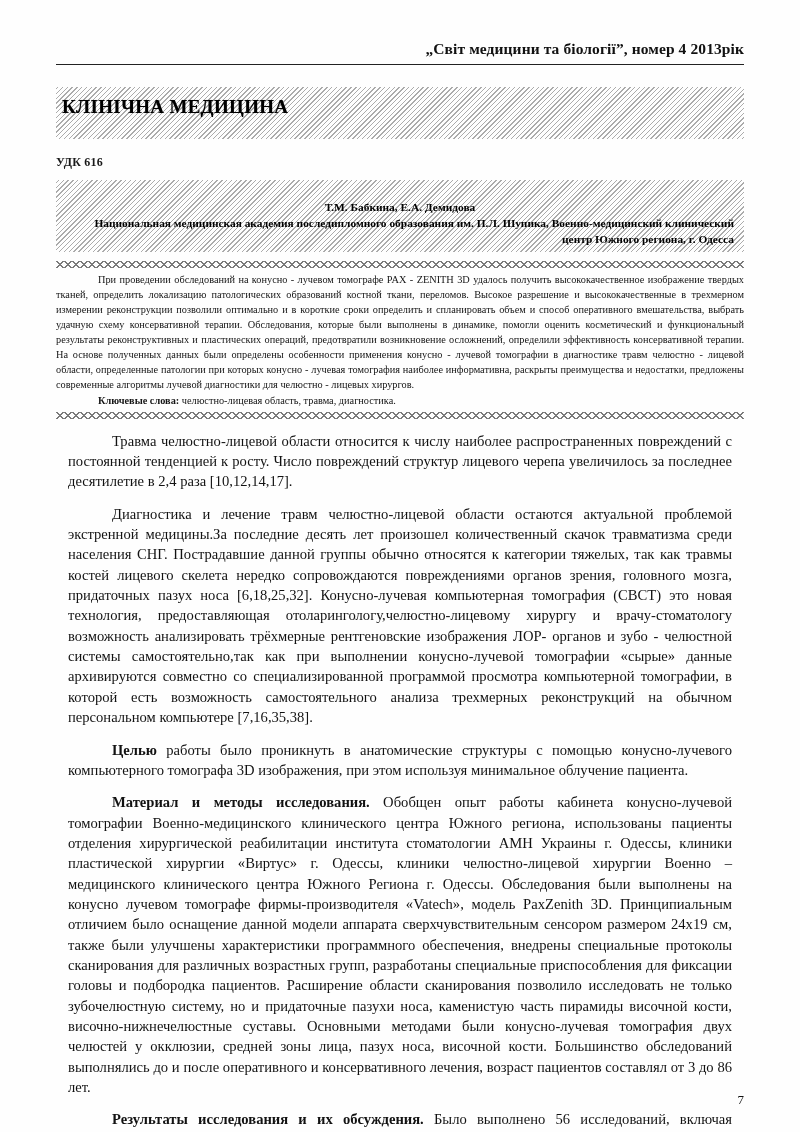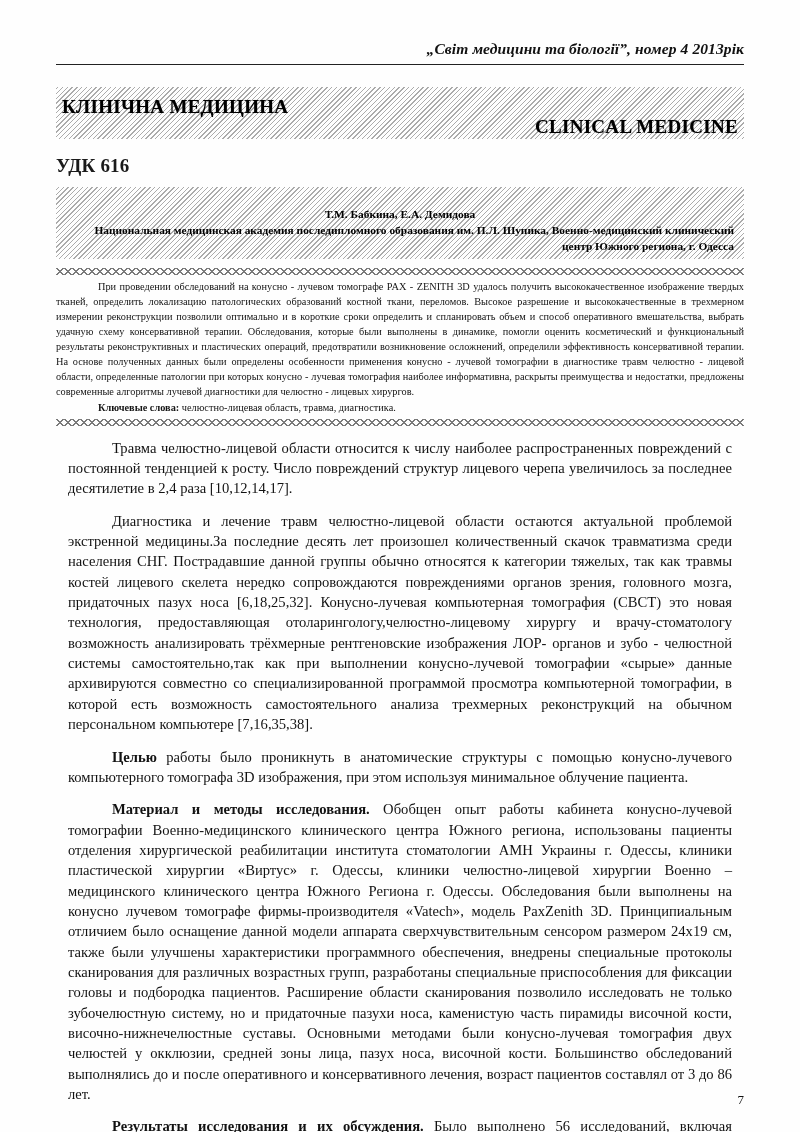--- a/index.html
+++ b/index.html
@@ -22,21 +22,20 @@
     position: relative;
     box-sizing: border-box;
     padding: 0 56px;
     background: #fefefe;
   }
 
   
   .running-head {
     padding-top: 40px;
     text-align: right;
-    font-style: italic;
     font-weight: bold;
     font-size: 15.5px;
     letter-spacing: 0.1px;
     color: #111;
   }
   .rule {
     border: 0;
     border-top: 1.6px solid #222;
     margin: 6px 0 0 0;
   }
@@ -77,21 +76,21 @@
   }
   .section-banner .en {
     right: 6px;
     bottom: 1px;
   }
 
   
   .udc {
     margin-top: 16px;
     font-weight: bold;
-    font-size: 19px;
+    font-size: 12px;
     letter-spacing: 0.2px;
   }
 
   
   .authors-band {
     margin-top: 10px;
     padding: 3px 10px 4px 10px;
     text-align: center;
     font-weight: bold;
     font-size: 11.4px;
@@ -167,21 +166,20 @@
 </head>
 <body>
 
 <div class="page">
 
   <div class="running-head">„Світ медицини та біології”, номер 4 2013рік</div>
   <hr class="rule">
 
   <div class="section-banner hatch">
     <span class="ru">КЛІНІЧНА МЕДИЦИНА</span>
-    <span class="en">CLINICAL MEDICINE</span>
   </div>
 
   <div class="udc">УДК 616</div>
 
   <div class="authors-band hatch">
     <span class="names">Т.М. Бабкина, Е.А. Демидова</span>
     <span class="affil">Национальная медицинская академия последипломного образования им. П.Л. Шупика, Военно-медицинский клинический центр Южного региона, г. Одесса</span>
   </div>
 
 

